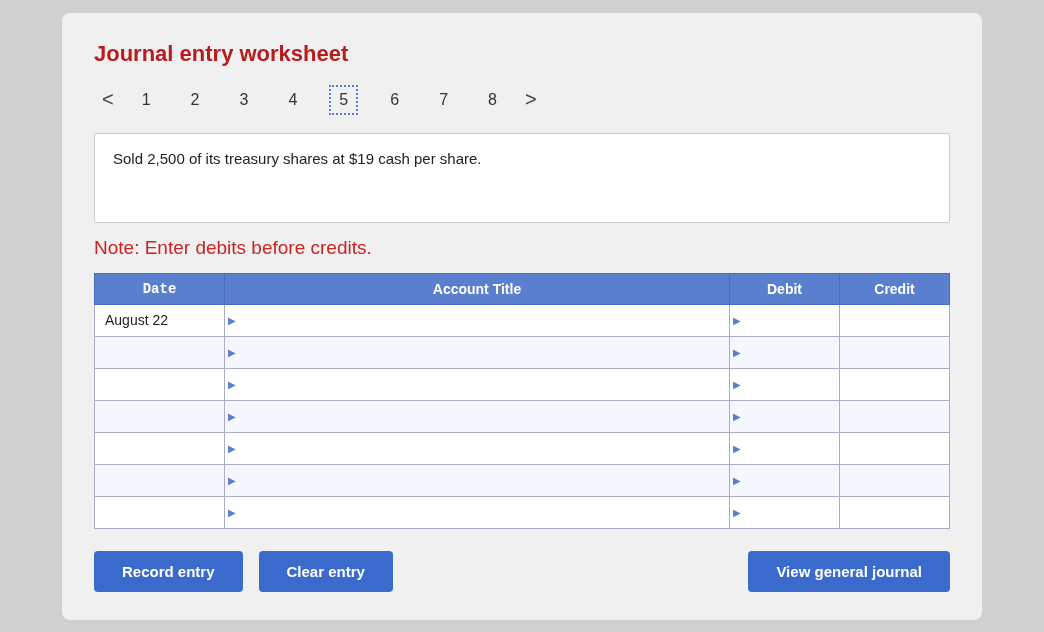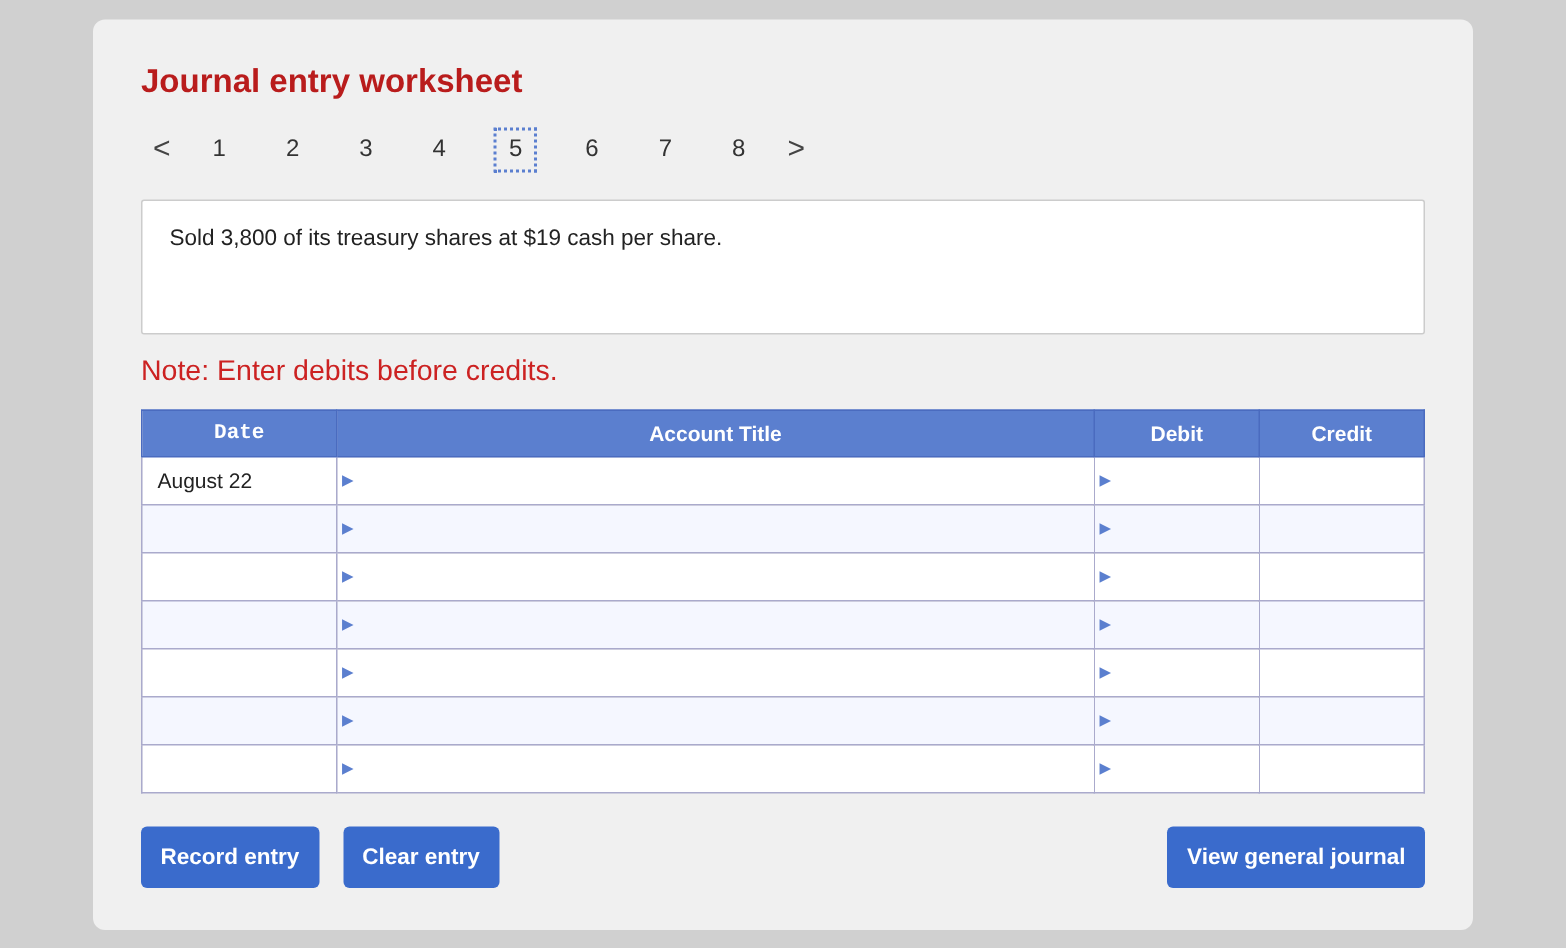--- a/index.html
+++ b/index.html
@@ -127,21 +127,21 @@
     .buttons-row {
       display: flex;
       align-items: center;
       gap: 0;
     }
     .btn {
       background: #3a6bcc;
       color: #fff;
       border: none;
       border-radius: 4px;
-      padding: 12px 13px;
+      padding: 12px 28px;
       font-size: 15px;
       font-weight: bold;
       cursor: pointer;
       margin-right: 16px;
     }
     .btn:last-child {
       margin-right: 0;
       margin-left: auto;
     }
   </style>
@@ -160,21 +160,21 @@
         <span class="nav-num">3</span>
         <span class="nav-num">4</span>
         <span class="nav-num active">5</span>
         <span class="nav-num">6</span>
         <span class="nav-num">7</span>
         <span class="nav-num">8</span>
       </div>
     <span class="nav-arrow">&gt;</span>
   </div>
 
-  <div class="description-box">Sold 3,800 of its treasury shares at $19 cash per share.</div>
+  <div class="description-box">Sold 2,500 of its treasury shares at $19 cash per share.</div>
 
   <div class="note-text">Note: Enter debits before credits.</div>
 
   <table class="journal-table">
     <thead>
       <tr>
         <th class="date-col">Date</th>
         <th class="account-col">Account Title</th>
         <th class="debit-col">Debit</th>
         <th class="credit-col">Credit</th>

